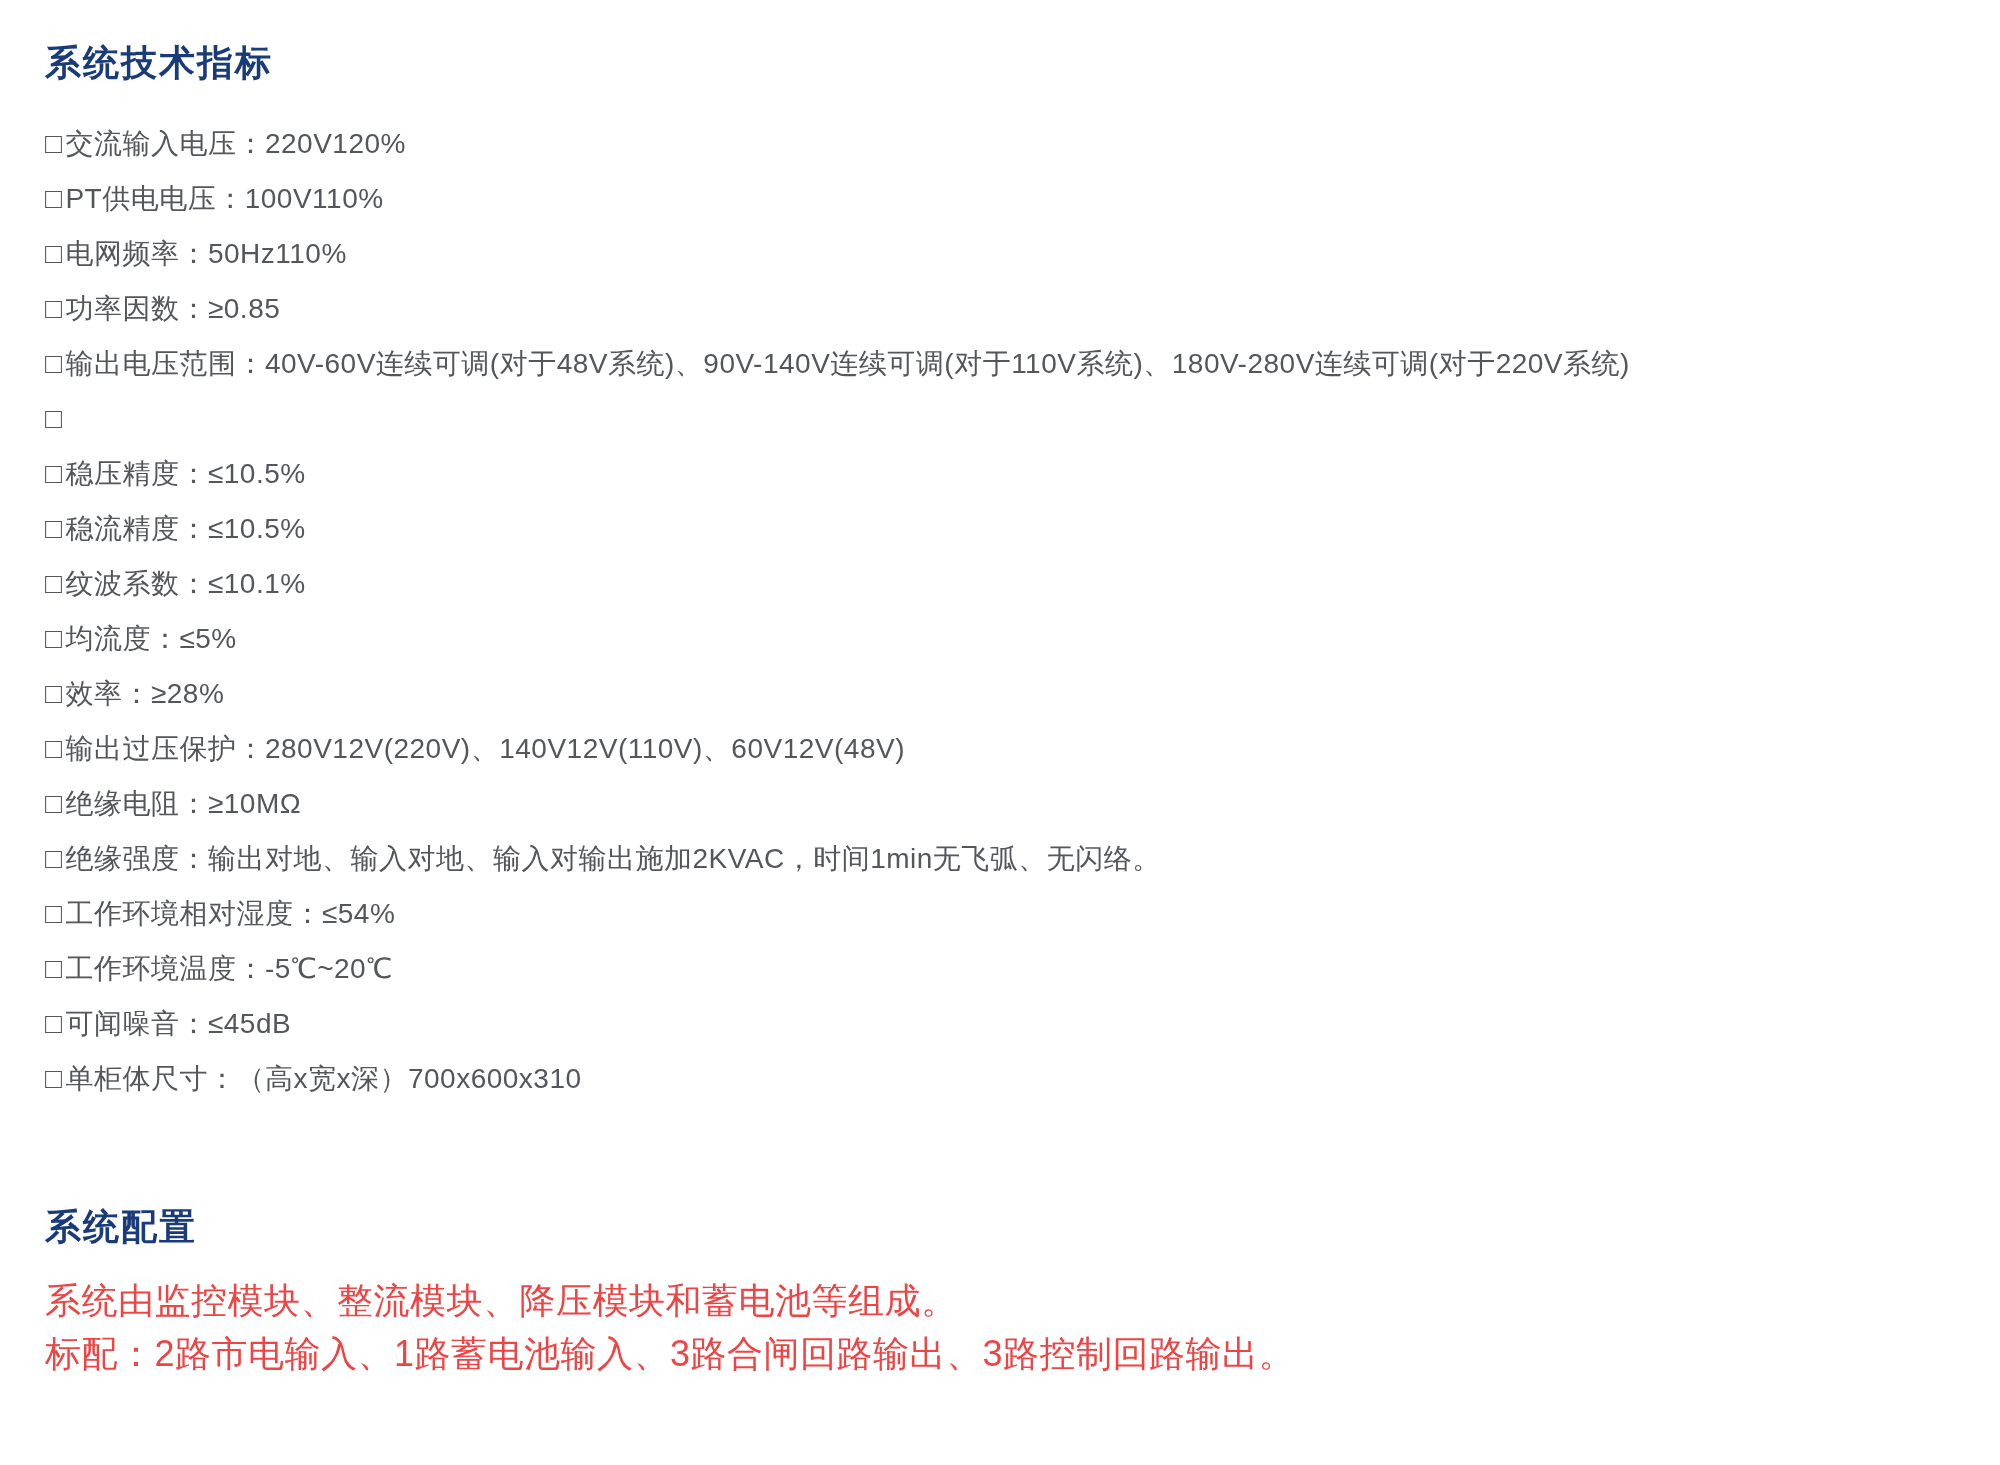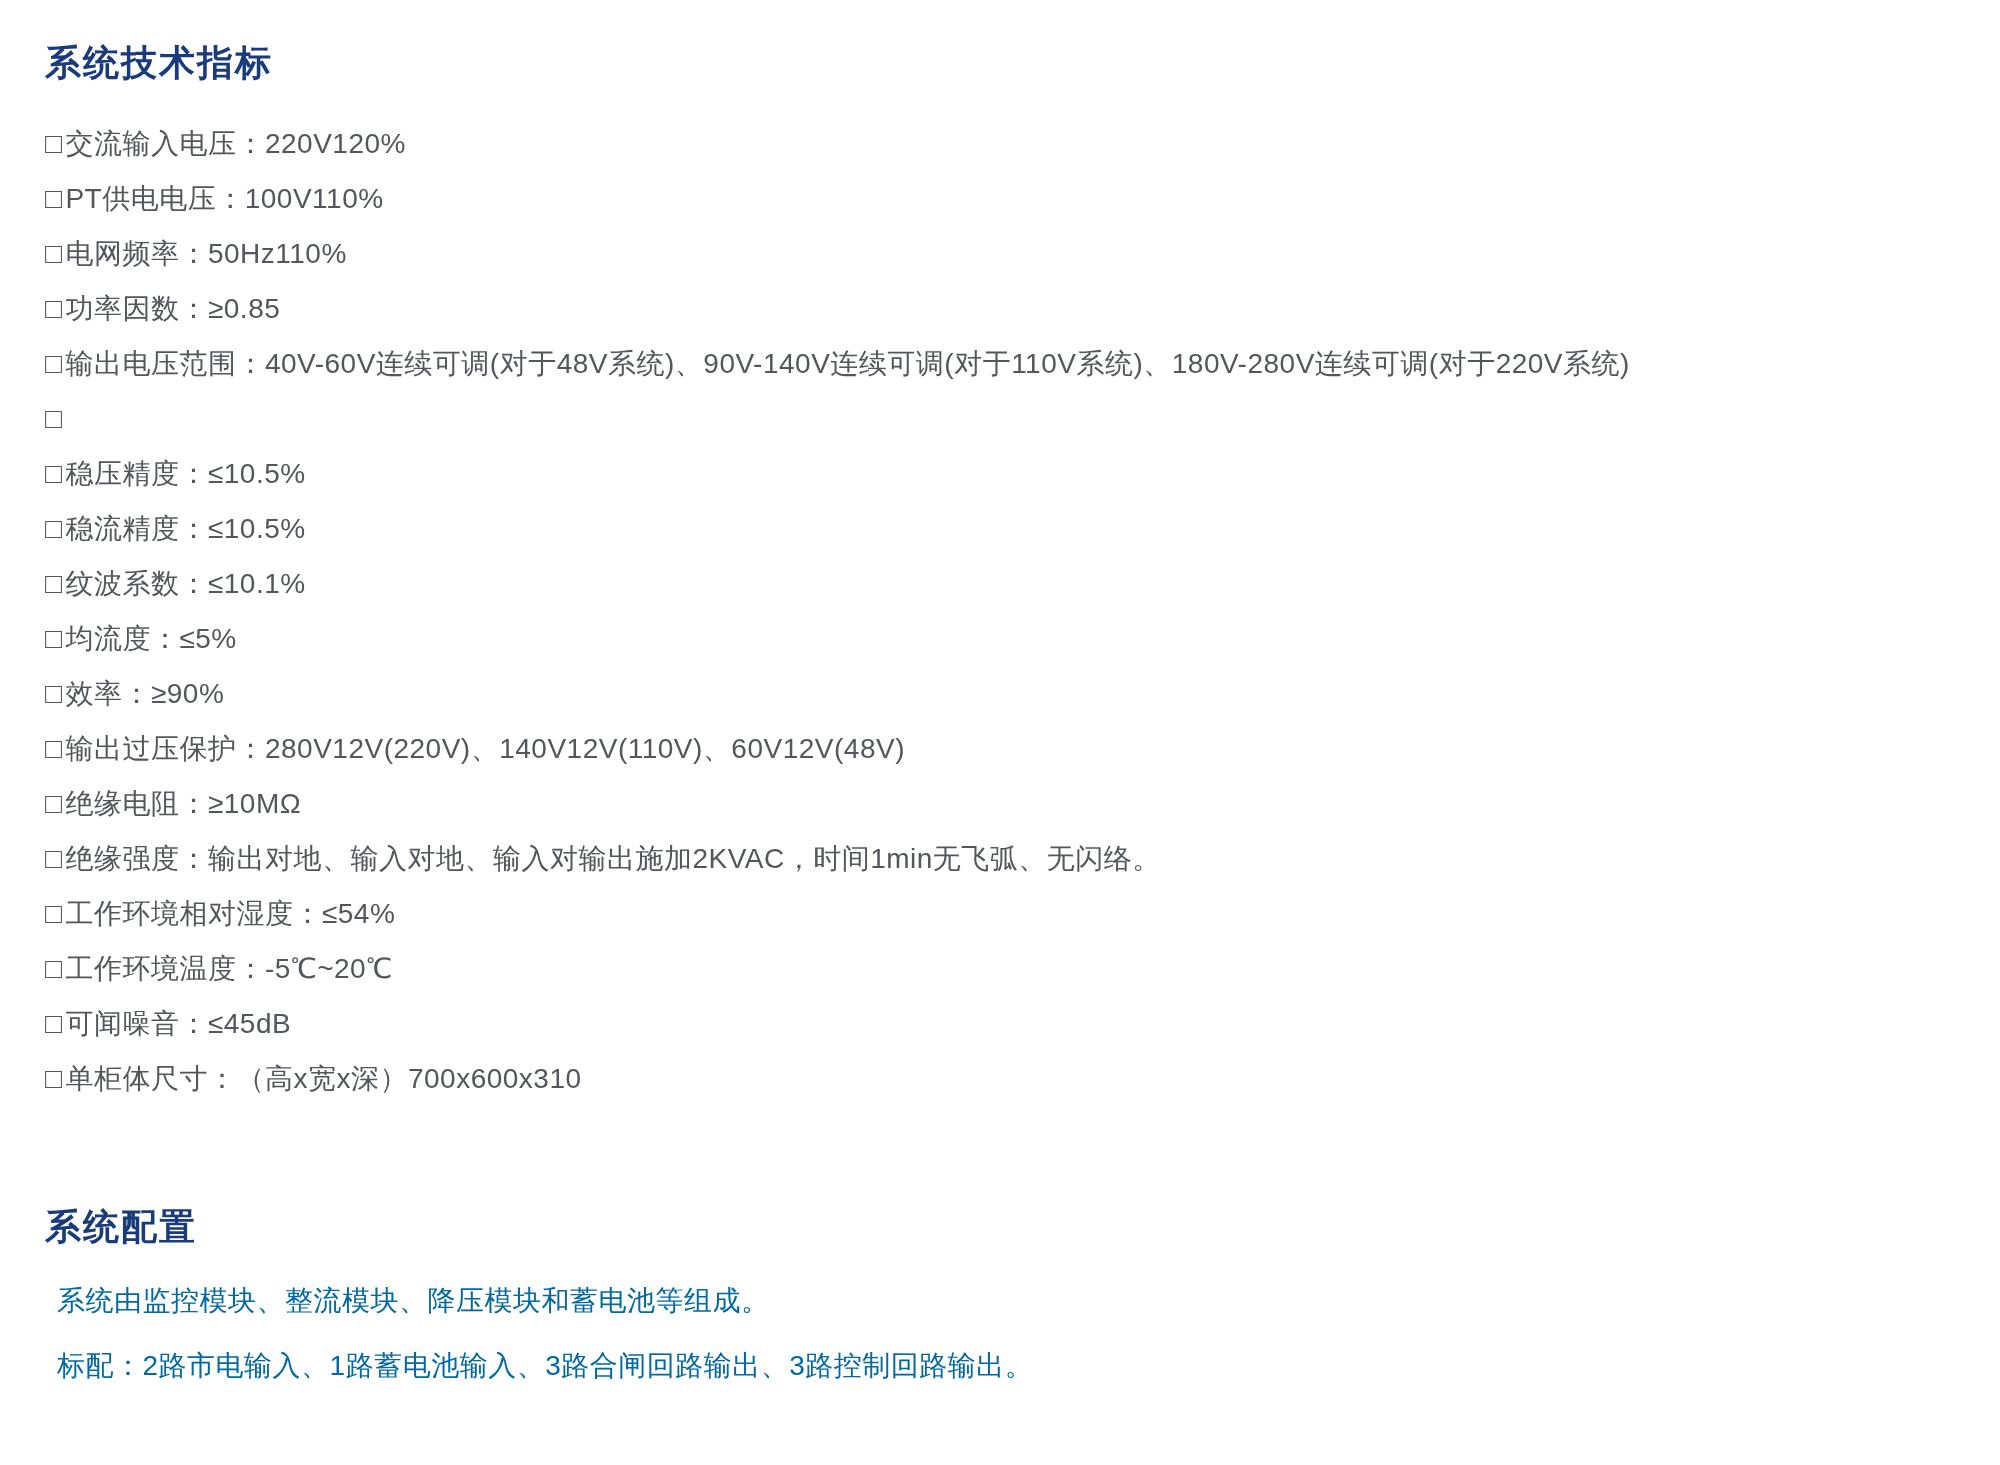--- a/index.html
+++ b/index.html
@@ -46,24 +46,24 @@
     font-size: 28px;
     color: #53565b;
   }
   .config-title {
     margin-top: 100px;
   }
   .config-lines {
     margin-top: 26px;
   }
   .config-lines p {
-    margin: 12px;
-    font-size: 28px;
+    margin: 0;
+    font-size: 36px;
     line-height: 53px;
-    color: #0369a1;
+    color: #ef4444;
     letter-spacing: 0.5px;
     white-space: nowrap;
   }
 </style>
 </head>
 <body>
 
 <div class="page">
 
   <h1 class="section-title">系统技术指标</h1>
@@ -103,21 +103,21 @@
     <li>
       <span class="bullet">□</span>
       <span>纹波系数：≤10.1%</span>
     </li>
     <li>
       <span class="bullet">□</span>
       <span>均流度：≤5%</span>
     </li>
     <li>
       <span class="bullet">□</span>
-      <span>效率：≥90%</span>
+      <span>效率：≥28%</span>
     </li>
     <li>
       <span class="bullet">□</span>
       <span>输出过压保护：280V12V(220V)、140V12V(110V)、60V12V(48V)</span>
     </li>
     <li>
       <span class="bullet">□</span>
       <span>绝缘电阻：≥10MΩ</span>
     </li>
     <li>

